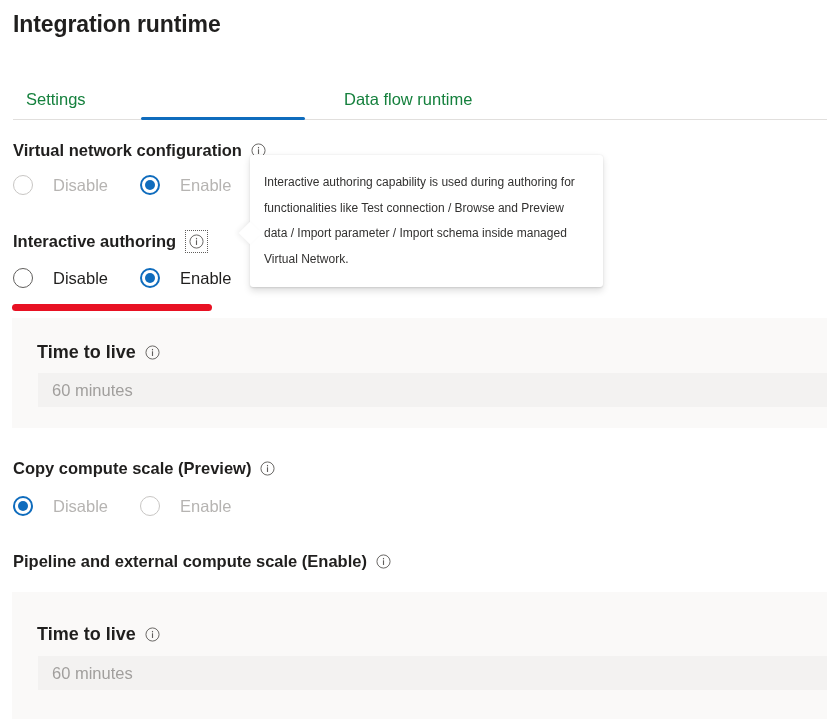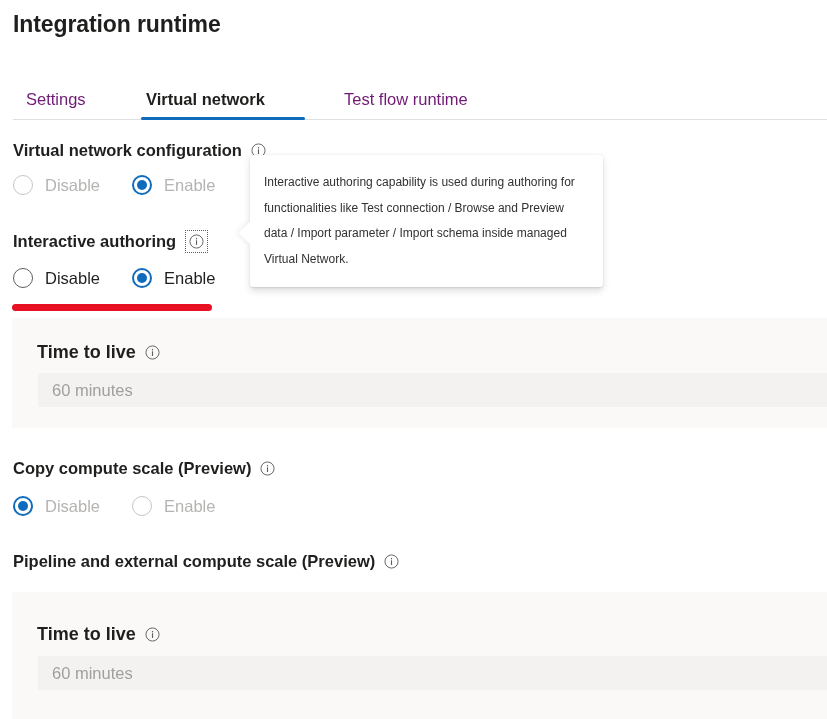--- a/index.html
+++ b/index.html
@@ -34,21 +34,21 @@
     position: absolute;
     left: 13px; right: 0; bottom: 0;
     height: 1px;
     background: #e1dfdd;
   }
   .tab {
     position: absolute;
     top: 0;
     height: 42px;
     font-size: 16.5px;
-    color: #701a75;
+    color: #15803d;
     line-height: 34px;
     white-space: nowrap;
     cursor: pointer;
     background: none;
     border: none;
     padding: 0;
     font-family: inherit;
   }
   .tab-0 { left: 26px; }
   .tab-1 { left: 146px; font-weight: 700; color: #201f1e; }
@@ -96,21 +96,21 @@
 
   
   .radio-group {
     position: absolute;
     display: flex;
     align-items: center;
   }
   .radio-opt {
     display: flex;
     align-items: center;
-    gap: 12px;
+    gap: 20px;
     cursor: pointer;
     font-size: 16.5px;
     white-space: nowrap;
   }
   .radio-dot {
     width: 20px; height: 20px;
     border-radius: 50%;
     border: 1.6px solid #605e5c;
     background: #ffffff;
     flex: 0 0 auto;
@@ -189,22 +189,21 @@
 </head>
 <body>
 
 <div id="root">
 
   <div class="page-title">Integration runtime</div>
 
   <div class="tabbar">
     <div class="tabbar-divider"></div>
     <button class="tab tab-0">Settings</button>
-    <button class="tab tab-1">Virtual network</button>
-    <button class="tab tab-2">Test flow runtime</button>
+    <button class="tab tab-2">Data flow runtime</button>
     <div class="tab-underline"></div>
   </div>
 
   <div class="field-label" style="left:13px; top:141px;justify-content:flex-end;">
     <span>Virtual network configuration</span>
     <span class="info-icon">
       <svg width="15" height="15" viewBox="0 0 16 16" aria-hidden="true">
         <circle cx="8" cy="8" r="7" fill="none" stroke="#605e5c" stroke-width="1"></circle>
         <rect x="7.4" y="6.7" width="1.2" height="5" fill="#605e5c"></rect>
         <rect x="7.4" y="4.2" width="1.2" height="1.5" fill="#605e5c"></rect>
@@ -277,21 +276,21 @@
       <span class="radio-dot"></span>
       <span class="radio-label">Disable</span>
     </span>
     <span class="radio-opt disabled">
       <span class="radio-dot"></span>
       <span class="radio-label">Enable</span>
     </span>
   </div>
 
   <div class="field-label" style="left:13px; top:552px;">
-    <span>Pipeline and external compute scale (Preview)</span>
+    <span>Pipeline and external compute scale (Enable)</span>
     <span class="info-icon">
       <svg width="15" height="15" viewBox="0 0 16 16" aria-hidden="true">
         <circle cx="8" cy="8" r="7" fill="none" stroke="#605e5c" stroke-width="1"></circle>
         <rect x="7.4" y="6.7" width="1.2" height="5" fill="#605e5c"></rect>
         <rect x="7.4" y="4.2" width="1.2" height="1.5" fill="#605e5c"></rect>
       </svg>
     </span>
   </div>
 
   <div class="panel" style="left:12px; top:592px; width:815px; height:127px;">

